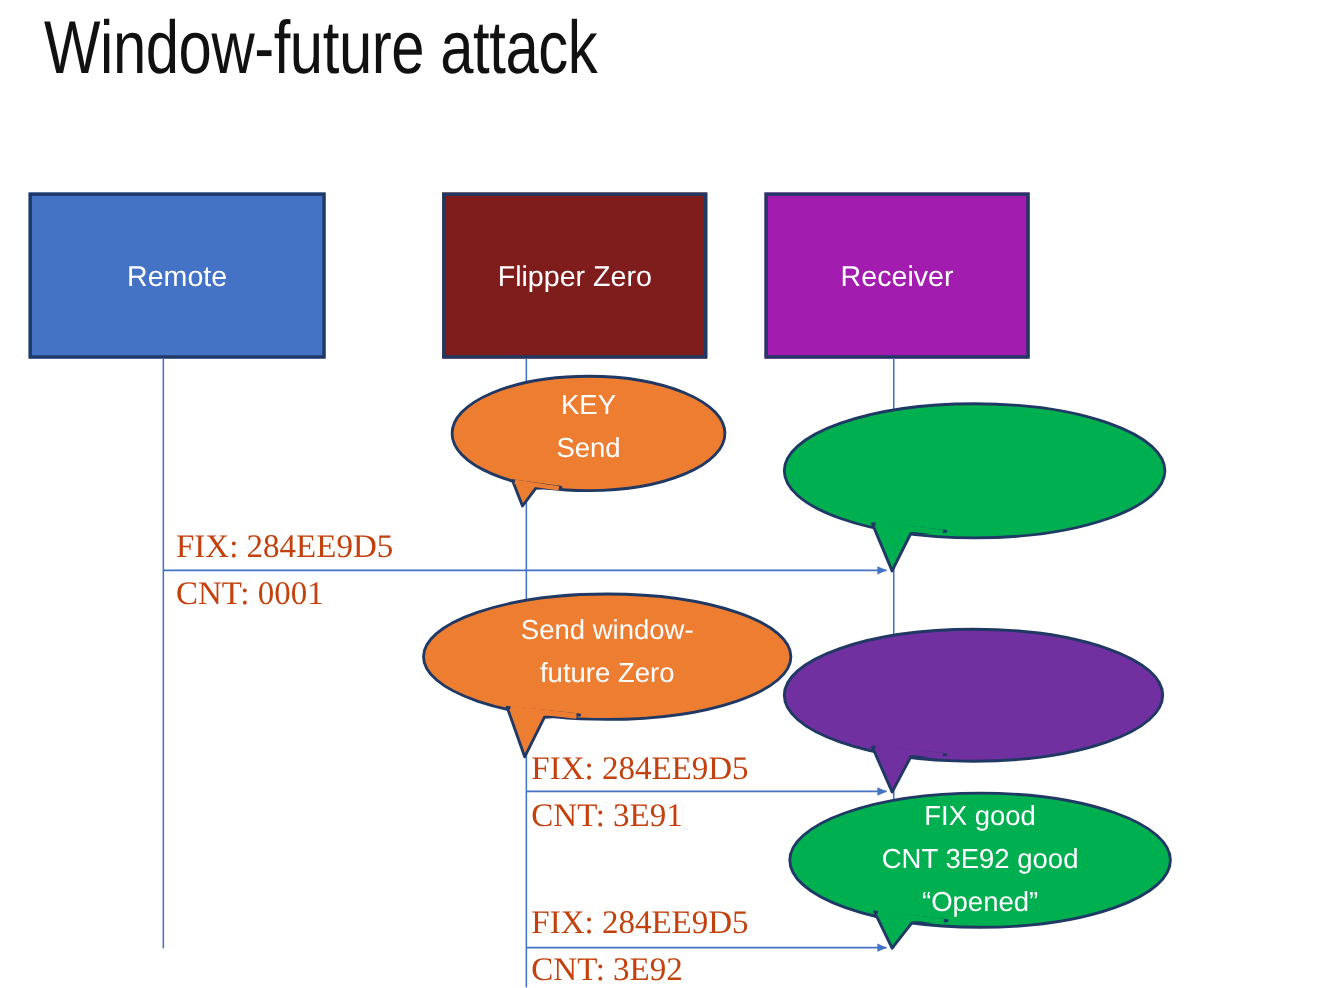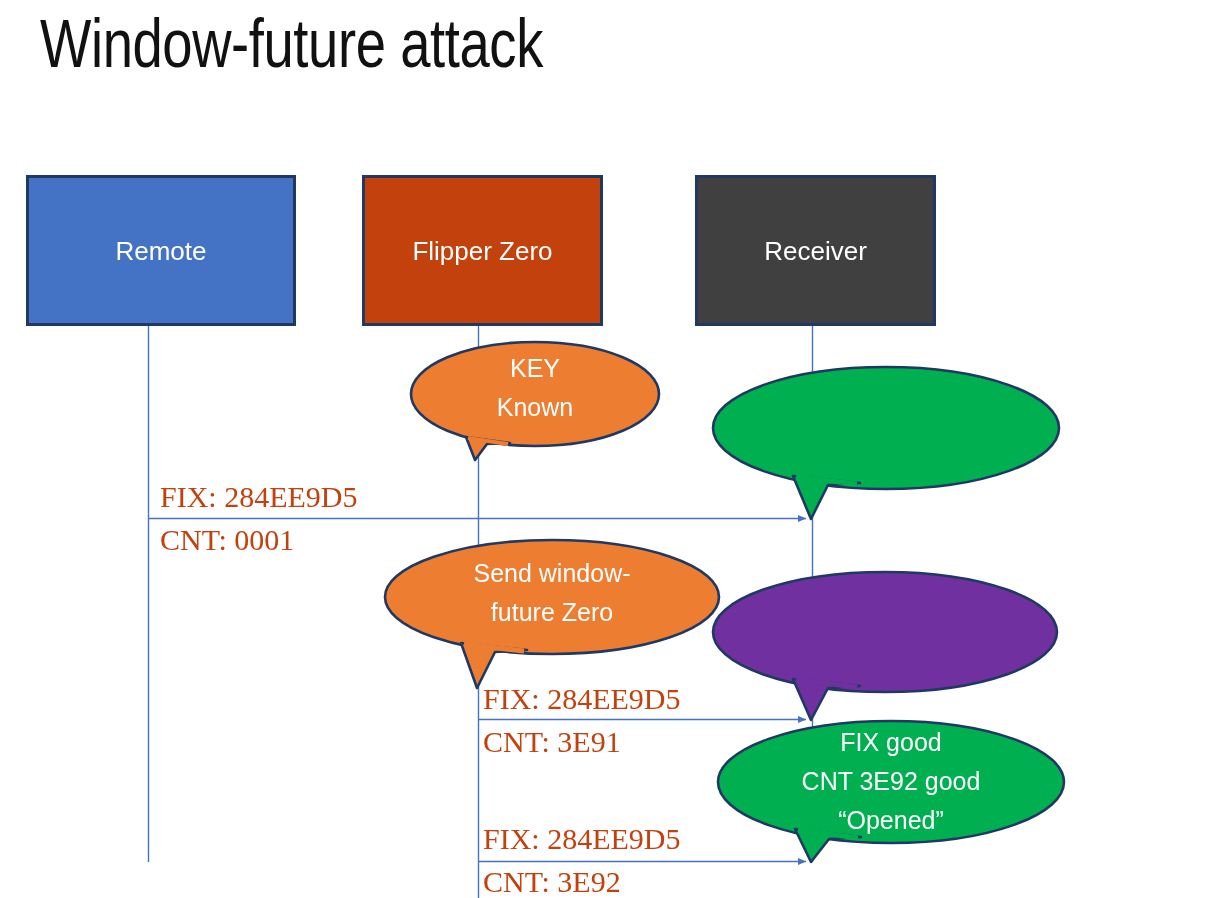--- a/index.html
+++ b/index.html
@@ -97,25 +97,25 @@
 <body>
 
 <div id="slide">
 
   <div class="slide-title">Window-future attack</div>
 
   <div class="lane-box" id="lane-remote" style="background:#4472C4;">
     <span class="lane-label">Remote</span>
   </div>
 
-  <div class="lane-box" id="lane-flipper" style="background:#c2410c;">
+  <div class="lane-box" id="lane-flipper" style="background:#7f1d1d;margin-left:40px;">
     <span class="lane-label">Flipper Zero</span>
   </div>
 
-  <div class="lane-box" id="lane-receiver" style="background:#404040;">
+  <div class="lane-box" id="lane-receiver" style="background:#a21caf;">
     <span class="lane-label">Receiver</span>
   </div>
 
   <svg id="vector" viewBox="0 0 1216 898" width="1216" height="898">
 
     <defs>
       <marker id="arrowhead" markerWidth="9" markerHeight="9" refX="8.4" refY="4.5" orient="auto" markerUnits="userSpaceOnUse">
         <path d="M0,0.7 L8.6,4.5 L0,8.3 Z" fill="#4472C4"></path>
       </marker>
     </defs>
@@ -173,21 +173,21 @@
                A 173,61 0 0 1 891,721
                A 173,61 0 0 1 1064,782
                A 173,61 0 0 1 891,843
                A 173,61 0 0 1 718,782 Z" fill="#00B050" stroke="#1F3864" stroke-width="2.6"></path>
       <path d="M 795,829 L 811,862 L 829,839 L 861,837 Z" fill="#00B050" stroke="#1F3864" stroke-width="2.6" stroke-linejoin="round"></path>
       <path d="M 798,830 L 858,838" fill="none" stroke="#00B050" stroke-width="5"></path>
     </g>
   </svg>
 
   <div class="callout-text" style="left:455px; top:349px; width:160px;"><span>KEY</span>
-<span>Known</span></div>
+<span>Send</span></div>
 
 
   <div class="callout-text" style="left:422px; top:554px; width:260px;"><span>Send window-</span>
 <span>future Zero</span></div>
 
 
   <div class="callout-text" style="left:761px; top:723px; width:260px;"><span>FIX good</span>
 <span>CNT 3E92 good</span>
 <span>“Opened”</span></div>
 

